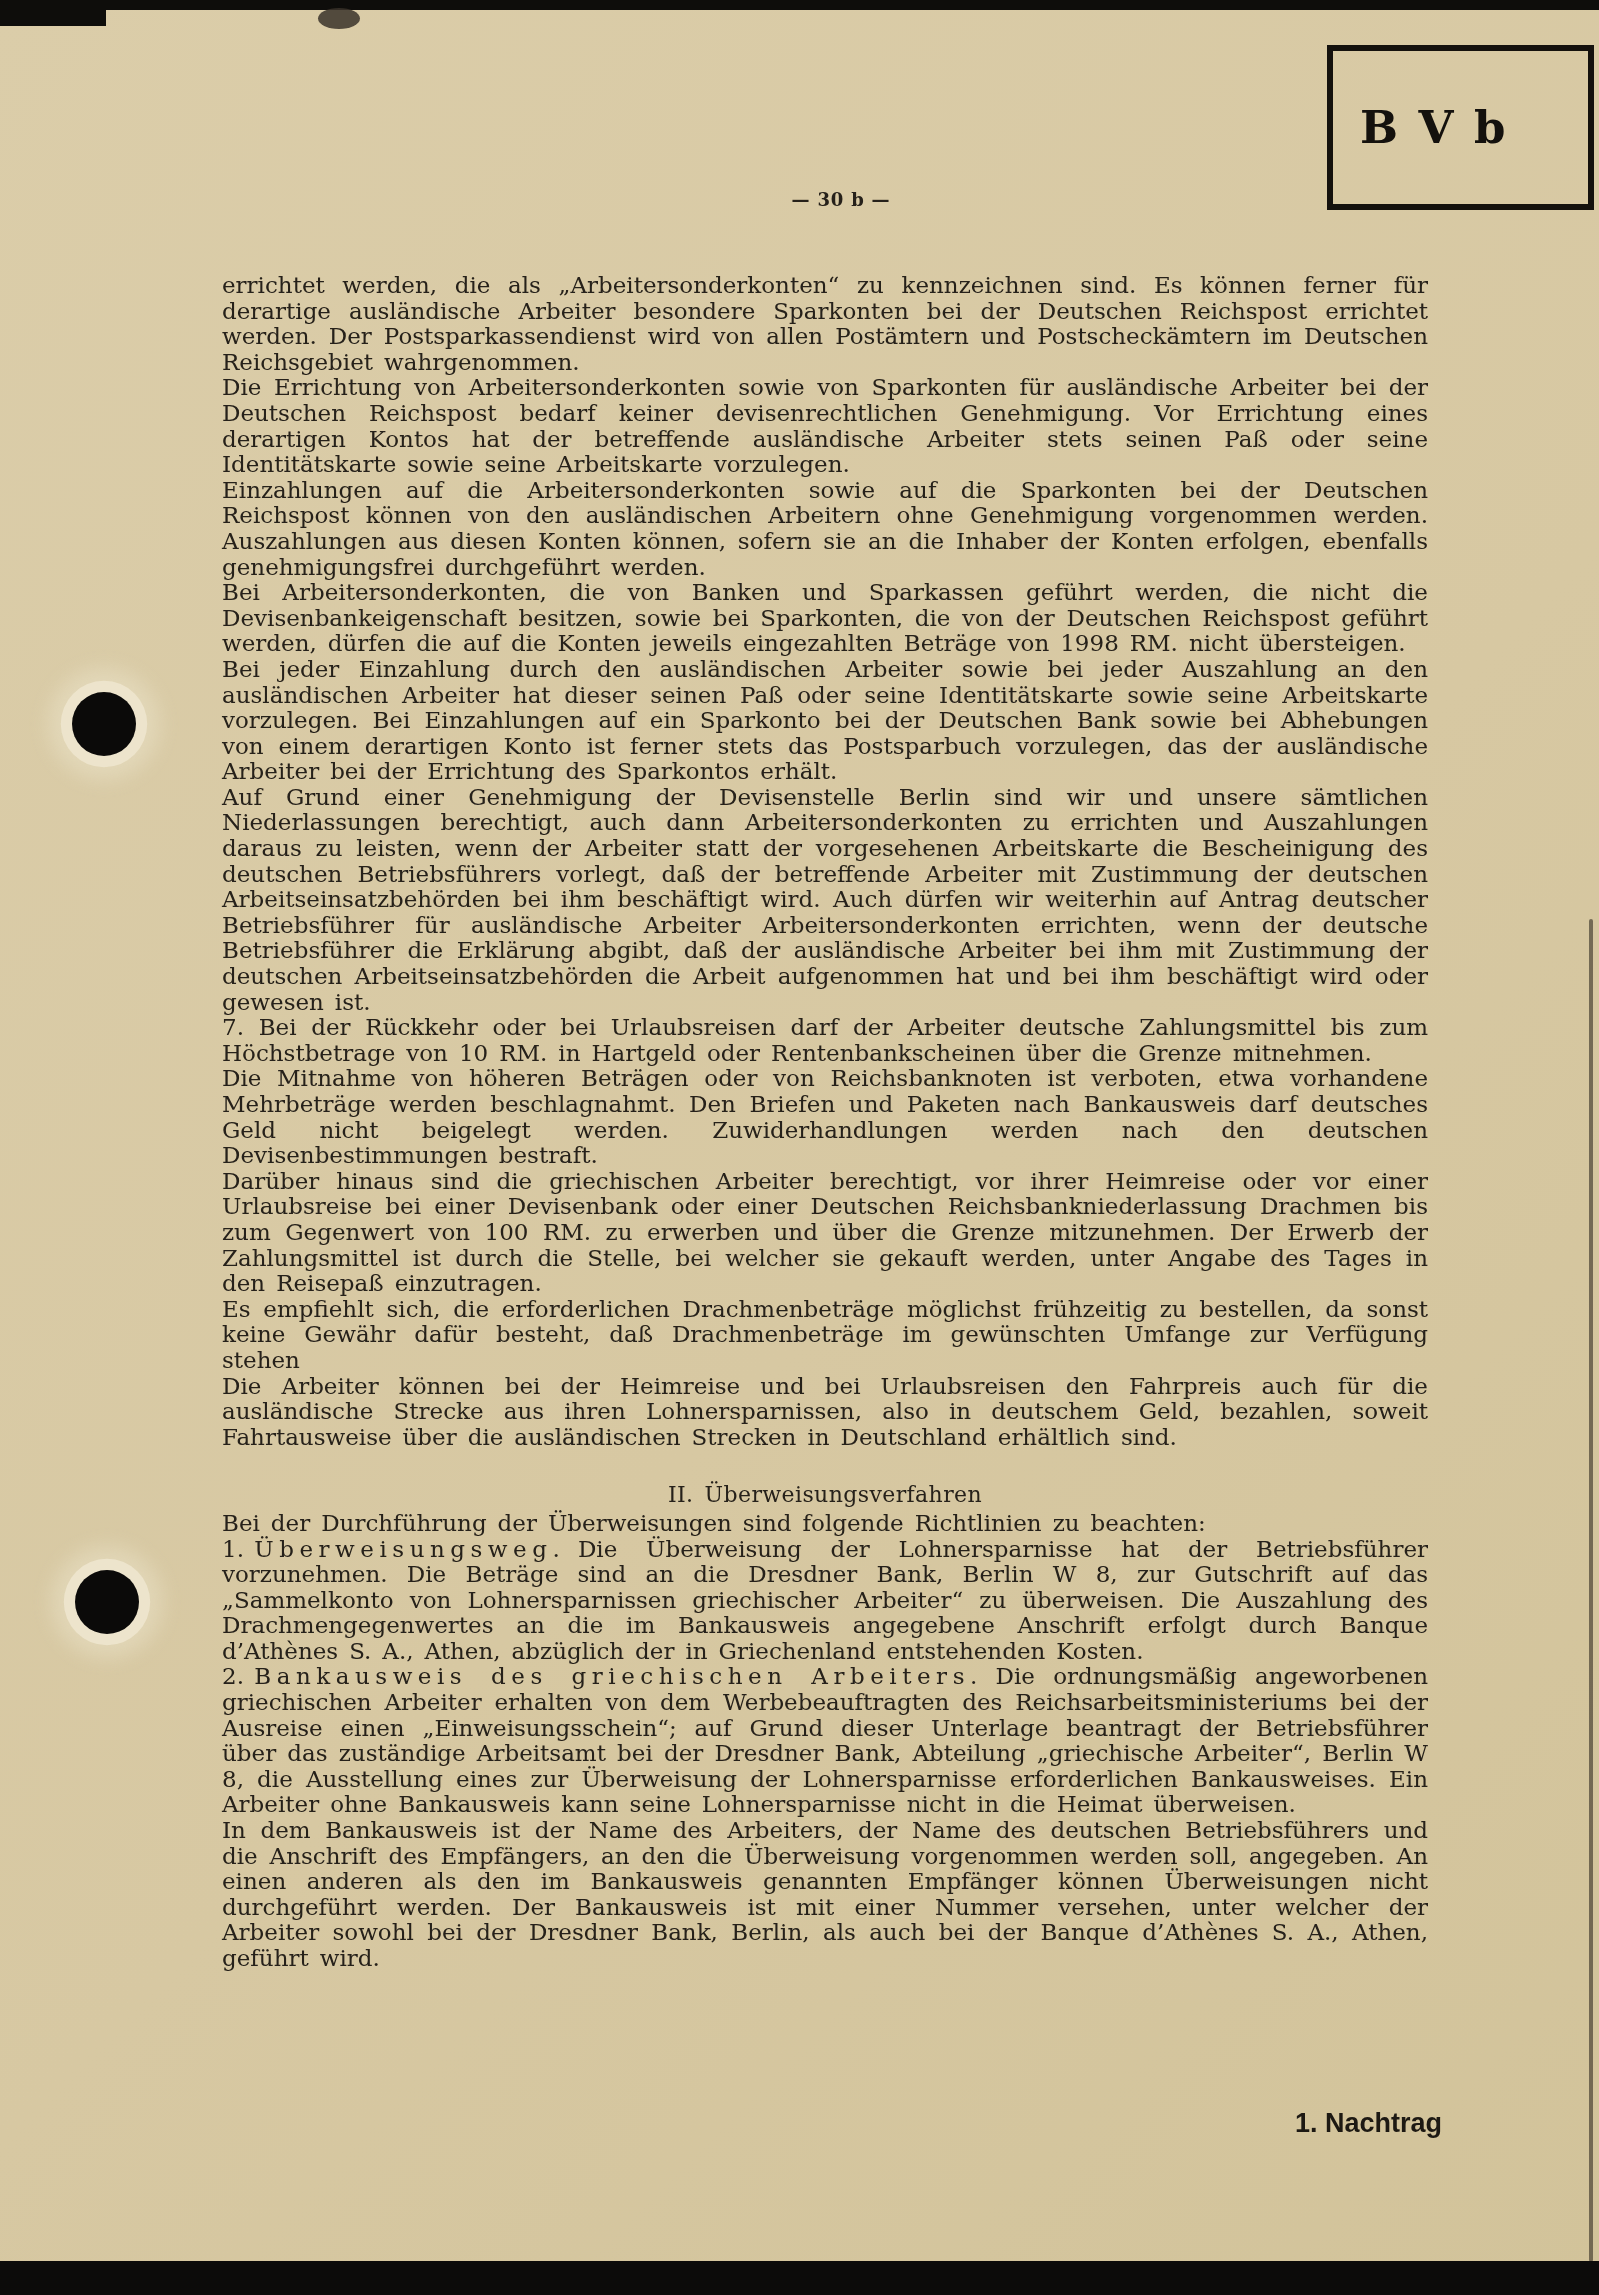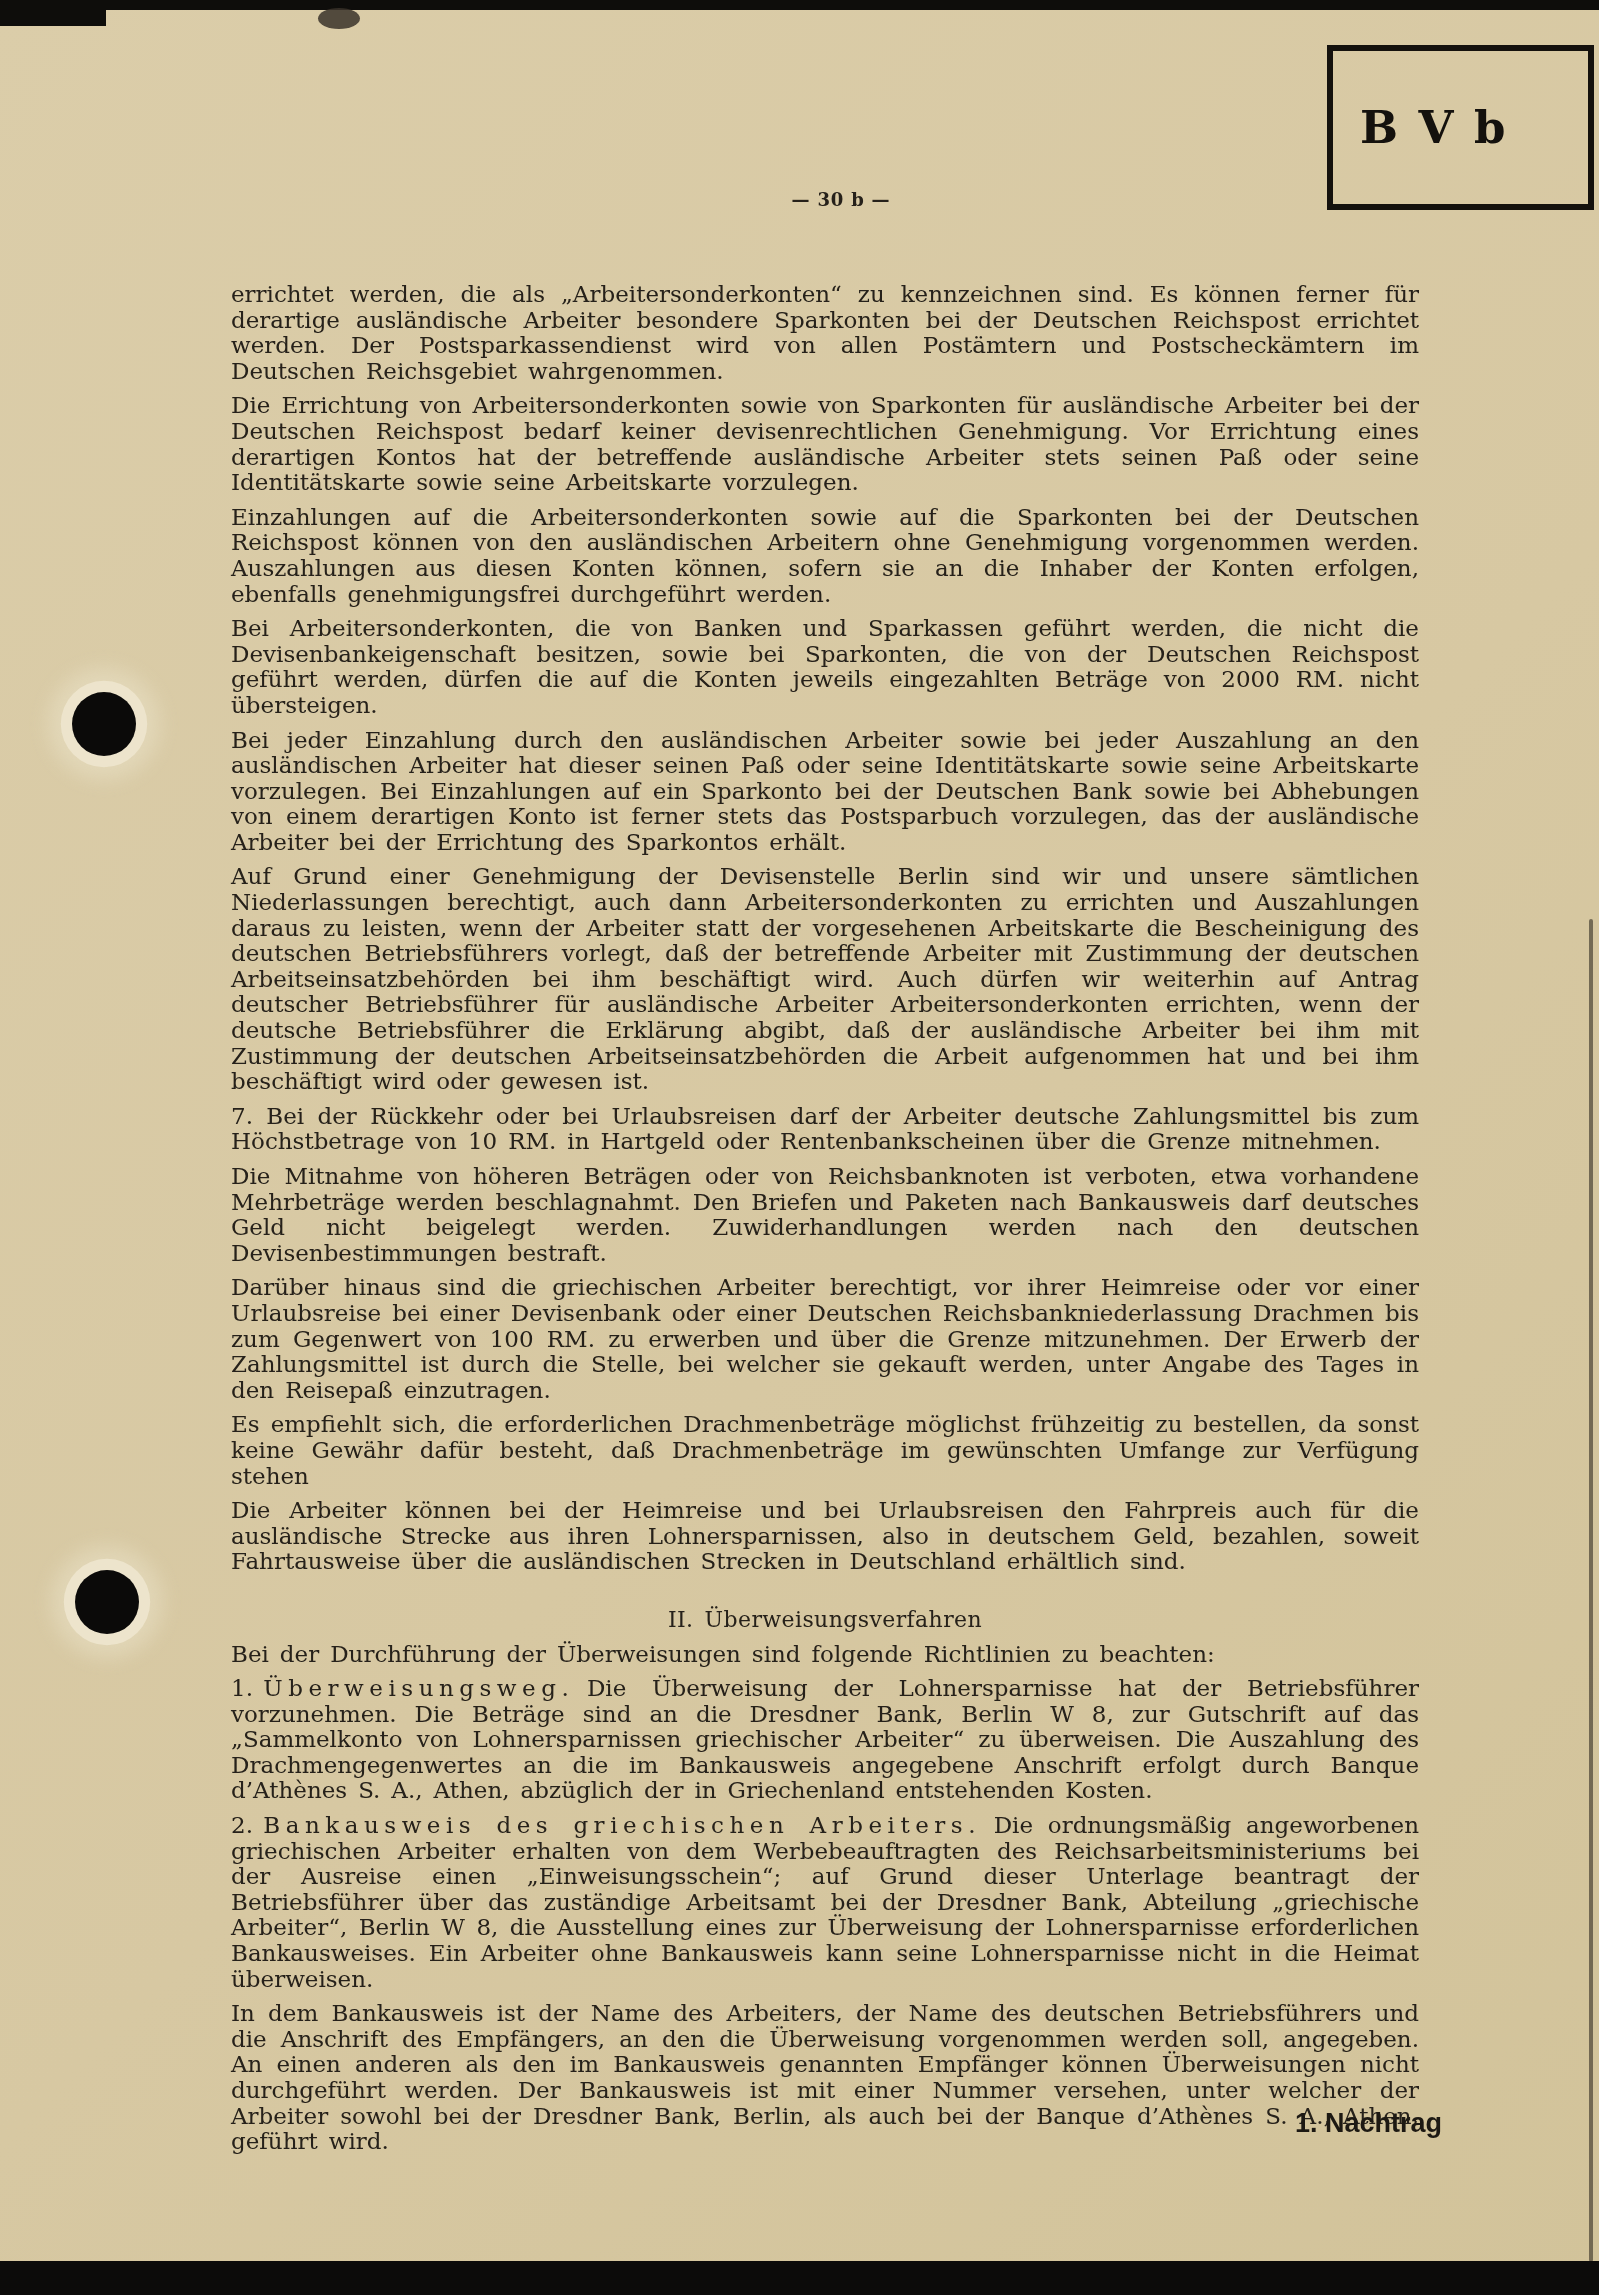--- a/index.html
+++ b/index.html
@@ -46,21 +46,21 @@
   }
   .hole-top    { left: 72px;  top: 692px; }
   .hole-bottom { left: 75px;  top: 1570px; }
 
   
   .content {
     position: absolute; left: 222px; top: 273px; width: 1206px;
     font-size: 23px; line-height: 25.6px; text-align: justify;
     word-spacing: 0.16em;
   }
-  .content p { margin: 9px; }
+  .content p { margin: 0; }
 
   .heading {
     text-align: center; font-size: 22px; font-weight: normal;
     margin: 32px 0 3px; letter-spacing: 0.4px;
   }
 
   .num    { margin-right: 0.45em; }
   .spaced { letter-spacing: 0.24em; margin-right: 0.55em; }
 
   .footer-note {
@@ -84,21 +84,21 @@
 
   <div class="page-number">— 30 b —</div>
 
   <div class="hole hole-top"></div>
   <div class="hole hole-bottom"></div>
 
   <div class="content">
     <p>errichtet werden, die als „Arbeitersonderkonten“ zu kennzeichnen sind. Es können ferner für derartige ausländische Arbeiter besondere Sparkonten bei der Deutschen Reichspost errichtet werden. Der Postsparkassendienst wird von allen Postämtern und Postscheckämtern im Deutschen Reichsgebiet wahrgenommen.</p>
     <p>Die Errichtung von Arbeitersonderkonten sowie von Sparkonten für ausländische Arbeiter bei der Deutschen Reichspost bedarf keiner devisenrechtlichen Genehmigung. Vor Errichtung eines derartigen Kontos hat der betreffende ausländische Arbeiter stets seinen Paß oder seine Identitätskarte sowie seine Arbeitskarte vorzulegen.</p>
     <p>Einzahlungen auf die Arbeitersonderkonten sowie auf die Sparkonten bei der Deutschen Reichspost können von den ausländischen Arbeitern ohne Genehmigung vorgenommen werden. Auszahlungen aus diesen Konten können, sofern sie an die Inhaber der Konten erfolgen, ebenfalls genehmigungsfrei durchgeführt werden.</p>
-    <p>Bei Arbeitersonderkonten, die von Banken und Sparkassen geführt werden, die nicht die Devisenbankeigenschaft besitzen, sowie bei Sparkonten, die von der Deutschen Reichspost geführt werden, dürfen die auf die Konten jeweils eingezahlten Beträge von 2000 RM. nicht übersteigen.</p>
+    <p>Bei Arbeitersonderkonten, die von Banken und Sparkassen geführt werden, die nicht die Devisenbankeigenschaft besitzen, sowie bei Sparkonten, die von der Deutschen Reichspost geführt werden, dürfen die auf die Konten jeweils eingezahlten Beträge von 1998 RM. nicht übersteigen.</p>
     <p>Bei jeder Einzahlung durch den ausländischen Arbeiter sowie bei jeder Auszahlung an den ausländischen Arbeiter hat dieser seinen Paß oder seine Identitätskarte sowie seine Arbeitskarte vorzulegen. Bei Einzahlungen auf ein Sparkonto bei der Deutschen Bank sowie bei Abhebungen von einem derartigen Konto ist ferner stets das Postsparbuch vorzulegen, das der ausländische Arbeiter bei der Errichtung des Sparkontos erhält.</p>
     <p>Auf Grund einer Genehmigung der Devisenstelle Berlin sind wir und unsere sämtlichen Niederlassungen berechtigt, auch dann Arbeitersonderkonten zu errichten und Auszahlungen daraus zu leisten, wenn der Arbeiter statt der vorgesehenen Arbeitskarte die Bescheinigung des deutschen Betriebsführers vorlegt, daß der betreffende Arbeiter mit Zustimmung der deutschen Arbeitseinsatzbehörden bei ihm beschäftigt wird. Auch dürfen wir weiterhin auf Antrag deutscher Betriebsführer für ausländische Arbeiter Arbeitersonderkonten errichten, wenn der deutsche Betriebsführer die Erklärung abgibt, daß der ausländische Arbeiter bei ihm mit Zustimmung der deutschen Arbeitseinsatzbehörden die Arbeit aufgenommen hat und bei ihm beschäftigt wird oder gewesen ist.</p>
     <p>7. Bei der Rückkehr oder bei Urlaubsreisen darf der Arbeiter deutsche Zahlungsmittel bis zum Höchstbetrage von 10 RM. in Hartgeld oder Rentenbankscheinen über die Grenze mitnehmen.</p>
     <p>Die Mitnahme von höheren Beträgen oder von Reichsbanknoten ist verboten, etwa vorhandene Mehrbeträge werden beschlagnahmt. Den Briefen und Paketen nach Bankausweis darf deutsches Geld nicht beigelegt werden. Zuwiderhandlungen werden nach den deutschen Devisenbestimmungen bestraft.</p>
     <p>Darüber hinaus sind die griechischen Arbeiter berechtigt, vor ihrer Heimreise oder vor einer Urlaubsreise bei einer Devisenbank oder einer Deutschen Reichsbankniederlassung Drachmen bis zum Gegenwert von 100 RM. zu erwerben und über die Grenze mitzunehmen. Der Erwerb der Zahlungsmittel ist durch die Stelle, bei welcher sie gekauft werden, unter Angabe des Tages in den Reisepaß einzutragen.</p>
     <p>Es empfiehlt sich, die erforderlichen Drachmenbeträge möglichst frühzeitig zu bestellen, da sonst keine Gewähr dafür besteht, daß Drachmenbeträge im gewünschten Umfange zur Verfügung stehen</p>
     <p>Die Arbeiter können bei der Heimreise und bei Urlaubsreisen den Fahrpreis auch für die ausländische Strecke aus ihren Lohnersparnissen, also in deutschem Geld, bezahlen, soweit Fahrtausweise über die ausländischen Strecken in Deutschland erhältlich sind.</p>
 
     <h2 class="heading">II. Überweisungsverfahren</h2>
 

